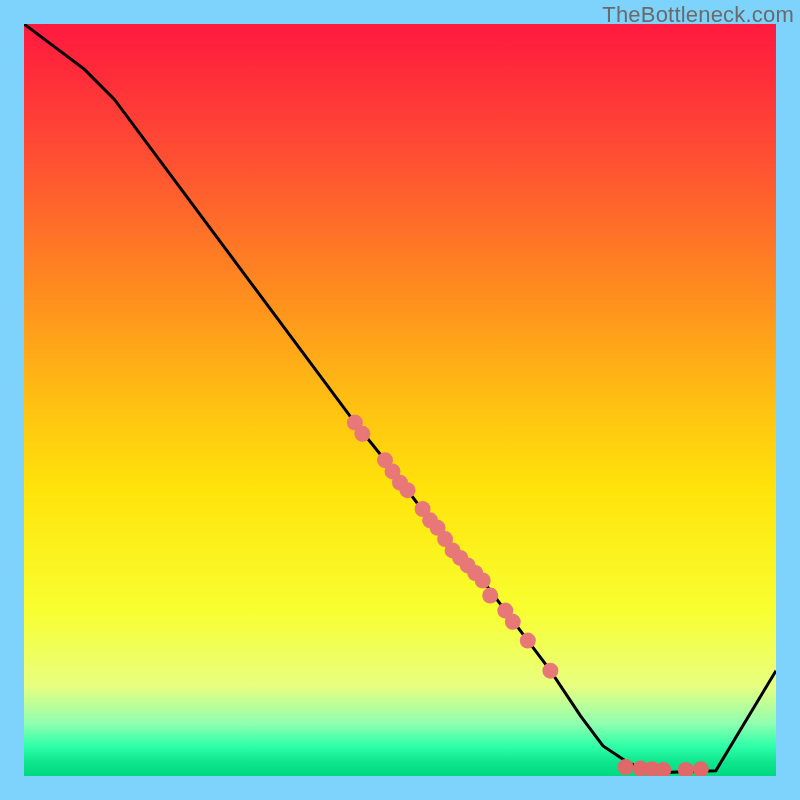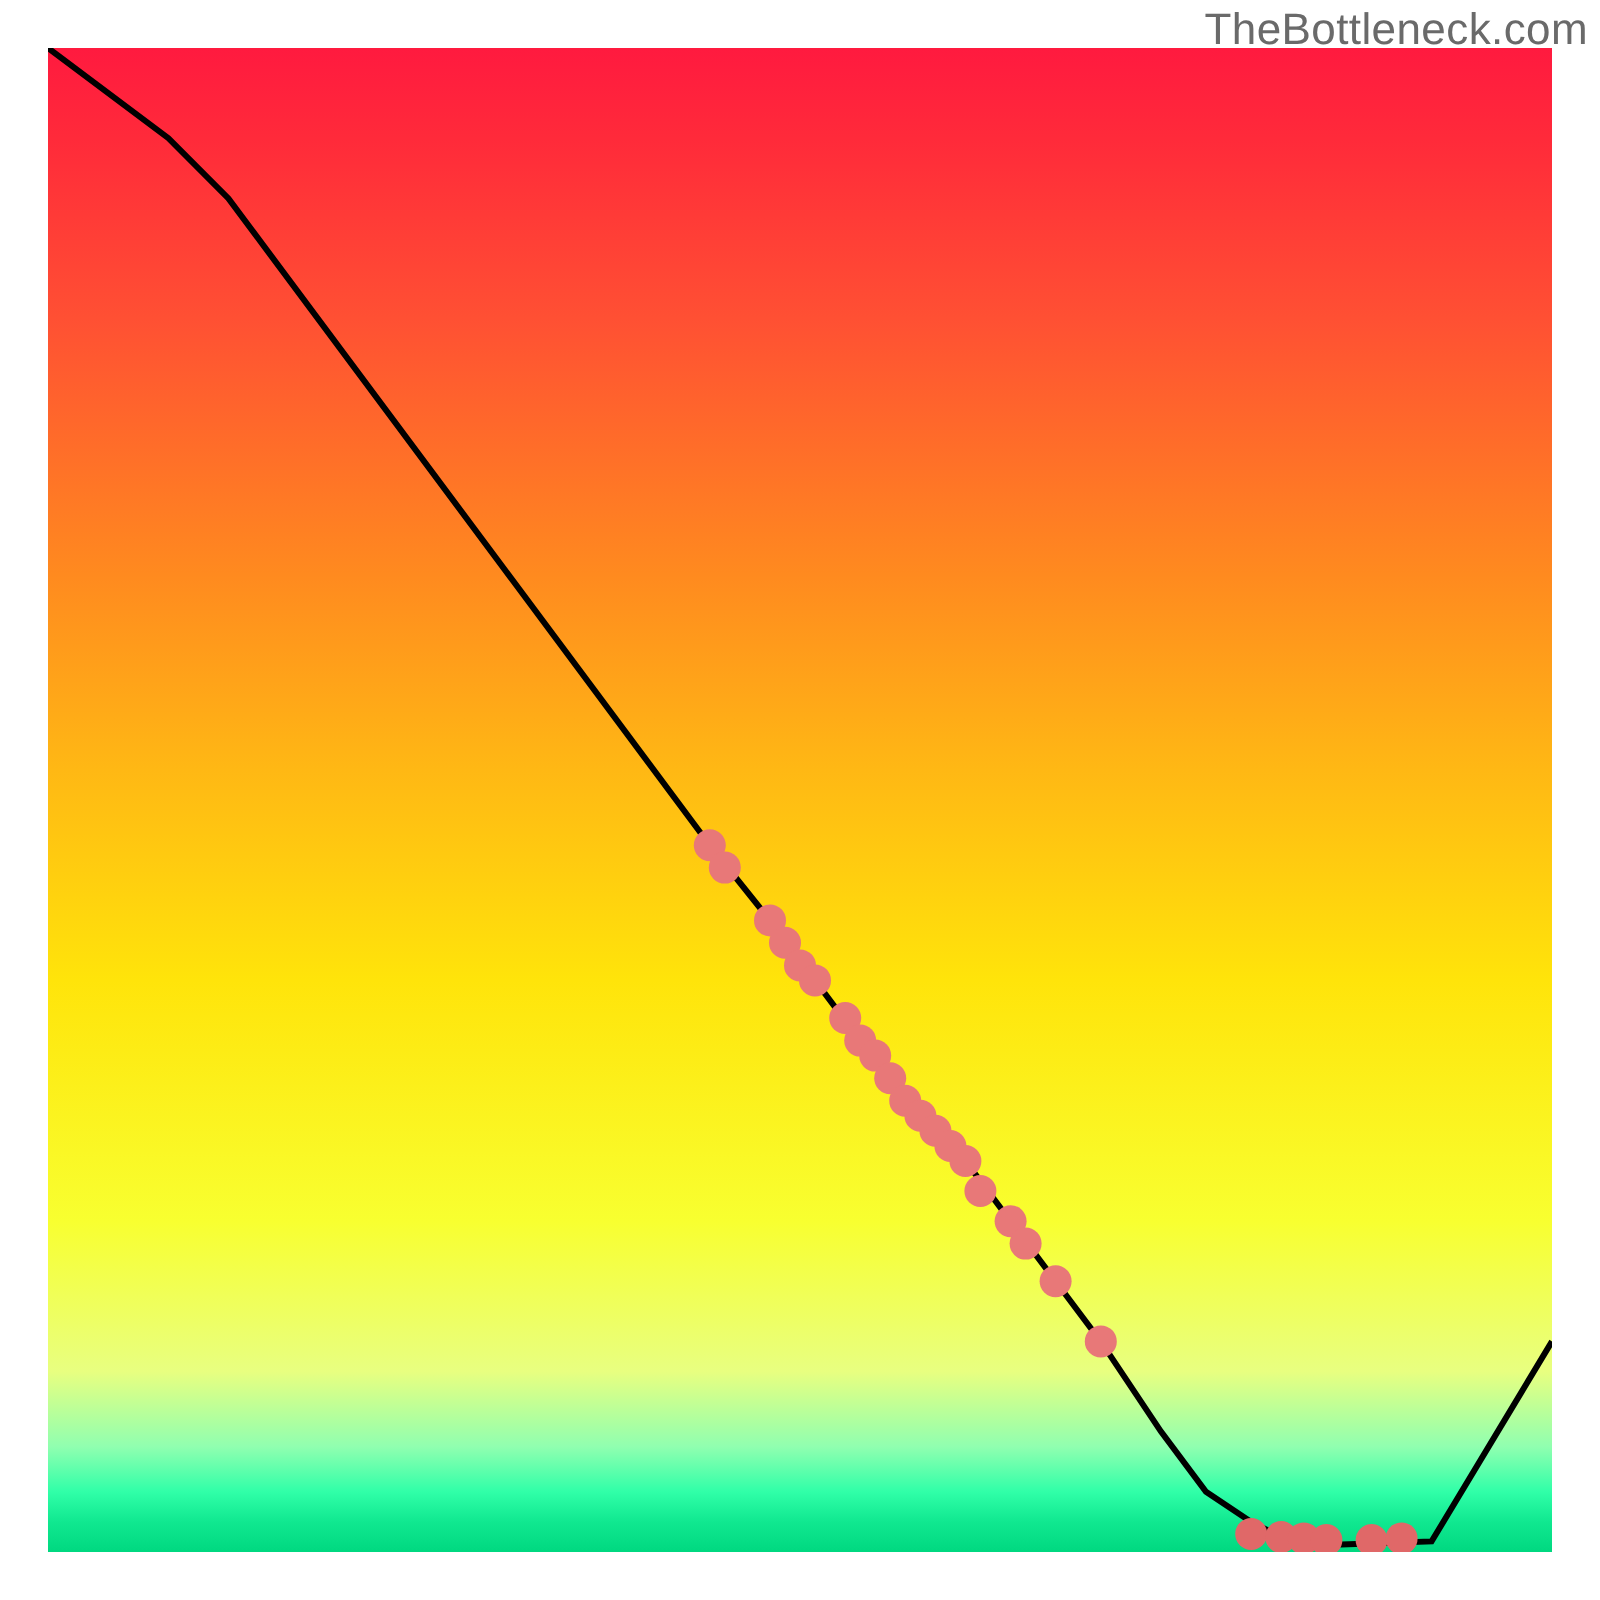--- a/index.html
+++ b/index.html
@@ -8,21 +8,21 @@
     width: 800px;
     height: 800px;
     background: #000;
     overflow: hidden;
     font-family: Arial, Helvetica, sans-serif;
   }
   .stage {
     position: relative;
     width: 800px;
     height: 800px;
-    background: #ffffff;
+    background: #7dd3fc;
   }
   .plot {
     position: absolute;
     left: 24px;
     top: 24px;
     width: 752px;
     height: 752px;
     
     background: linear-gradient(to bottom,
       #ff1a3f 0%,

